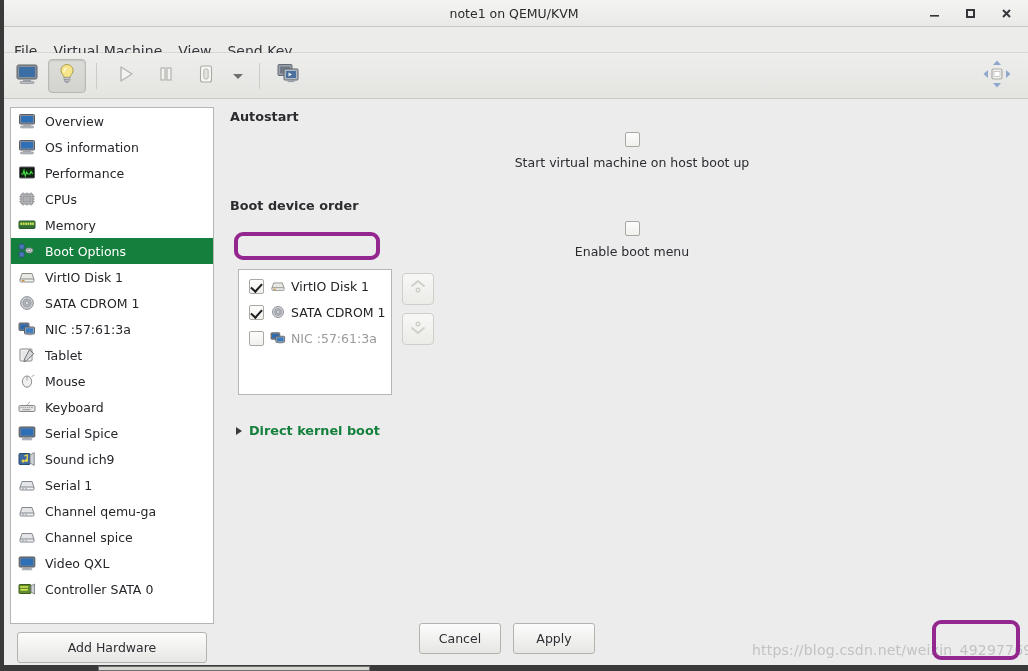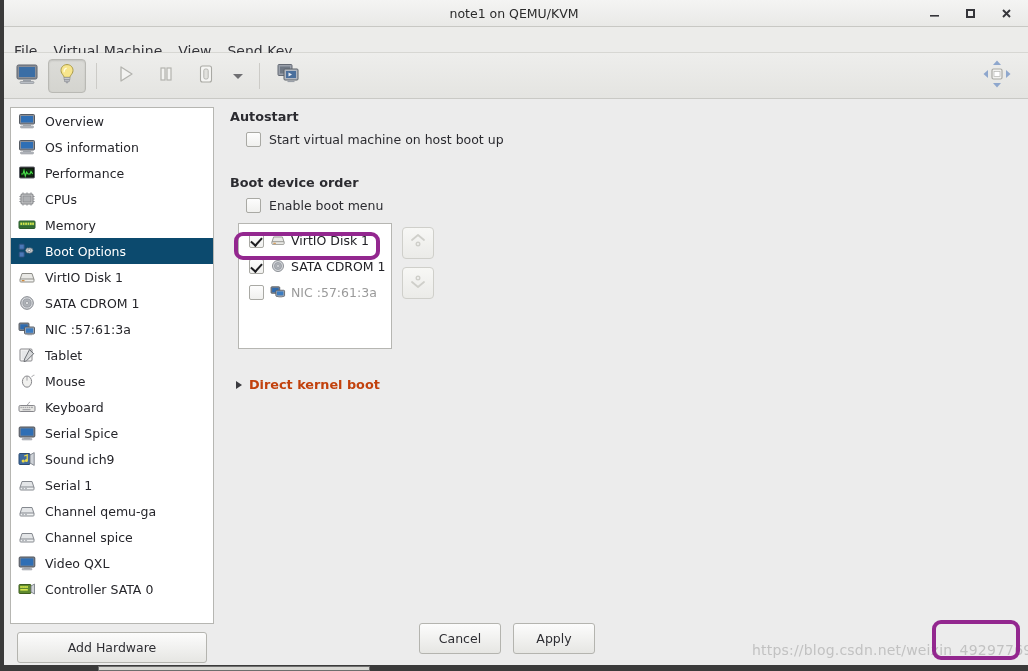--- a/index.html
+++ b/index.html
@@ -117,21 +117,21 @@
   .hw-item {
     height: 26px;
     display: flex; align-items: center;
     padding-left: 6px;
     gap: 8px;
     font-size: 12.5px;
     color: #25252a;
     white-space: nowrap;
   }
   .hw-item.selected {
-    background: #0c4a6e;
+    background: #15803d;
     color: #ffffff;
   }
   .hw-ico {
     width: 20px; height: 18px;
     flex: 0 0 20px;
     display: flex; align-items: center; justify-content: center;
   }
   .hw-ico svg { display:block; }
   .addhw-wrap {
     height: 46px;
@@ -160,20 +160,21 @@
     font-weight: bold;
     color: #2b2b30;
     margin: 2px 0 0 0;
   }
   .chk-row {
     display: flex; align-items: center;
     gap: 8px;
     margin: 8px 0 0 16px;
     font-size: 12.5px;
     color: #2b2b30;
+    flex-direction: column;
   }
   .chkbox {
     width: 15px; height: 15px;
     flex: 0 0 15px;
     background: linear-gradient(to bottom, #fdfdfd, #f0f0ee);
     border: 1px solid #a9a9a4;
     border-radius: 2px;
     position: relative;
   }
   .chkbox.checked::after {
@@ -218,21 +219,21 @@
     background: linear-gradient(to bottom, #f7f7f5, #ebebe8);
     border: 1px solid #cfcfca;
     border-radius: 4px;
     display: flex; align-items: center; justify-content: center;
   }
   .expander {
     display: flex; align-items: center; gap: 7px;
     margin: 28px 0 0 6px;
     font-size: 12.8px;
     font-weight: bold;
-    color: #c2410c;
+    color: #15803d;
   }
   .tri {
     width: 0; height: 0;
     border-left: 6px solid #3a3a3f;
     border-top: 4.5px solid transparent;
     border-bottom: 4.5px solid transparent;
   }
 
   
   .footer {

